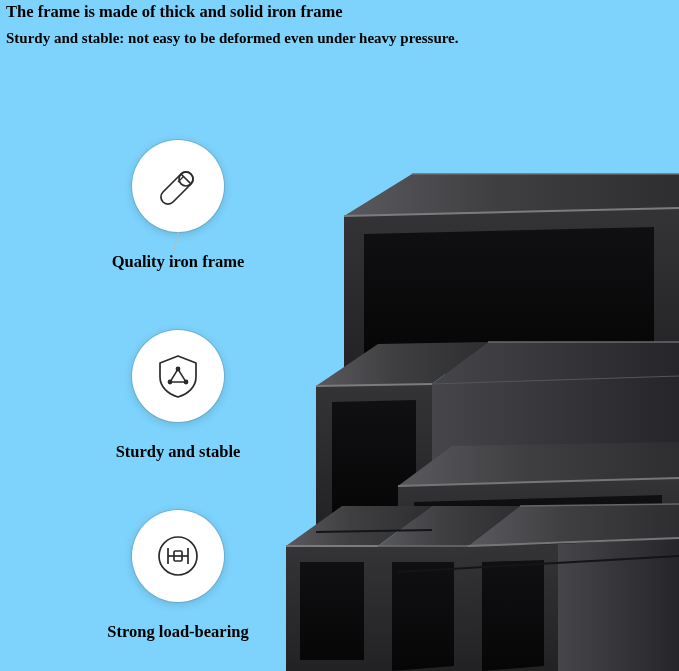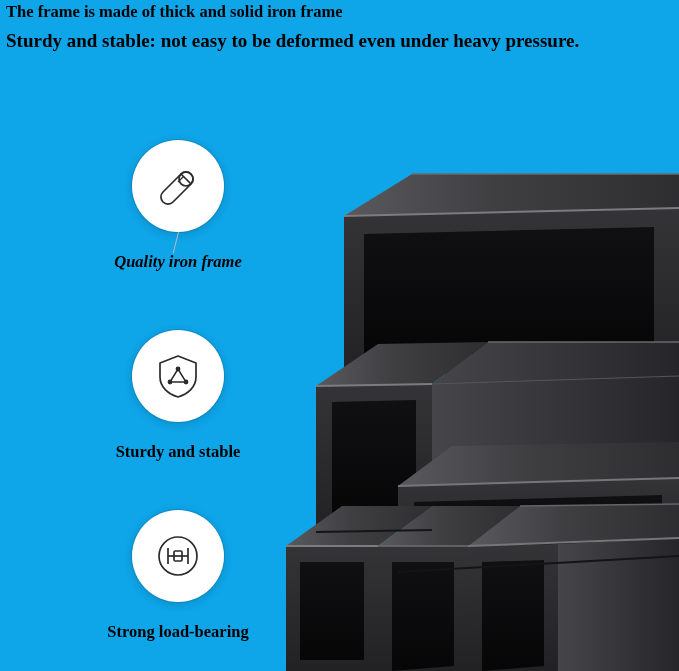--- a/index.html
+++ b/index.html
@@ -7,43 +7,43 @@
     padding: 0;
     background: #ffffff;
   }
   body {
     font-family: "Liberation Serif", serif;
   }
   #page {
     position: relative;
     width: 679px;
     height: 671px;
-    background: #0ea5e9;
+    background: #7dd3fc;
     overflow: hidden;
   }
 
   
   .headline {
     position: absolute;
     left: 6px;
     font-family: "Liberation Serif", serif;
     font-weight: bold;
     color: #000000;
     white-space: nowrap;
   }
   #headline-1 { top: 2px;  font-size: 16.5px; }
-  #headline-2 { top: 30px; font-size: 19px; }
+  #headline-2 { top: 30px; font-size: 15px; }
 
   
   .feature {
     position: absolute;
     left: 78px;
     width: 200px;
   }
-  #feature-0 { top: 140px; font-style: italic; }
+  #feature-0 { top: 140px; }
   #feature-1 { top: 330px; }
   #feature-2 { top: 510px; }
 
   .badge {
     position: relative;
     width: 92px;
     height: 92px;
     margin: 0 auto;
     border-radius: 50%;
     background: #ffffff;

